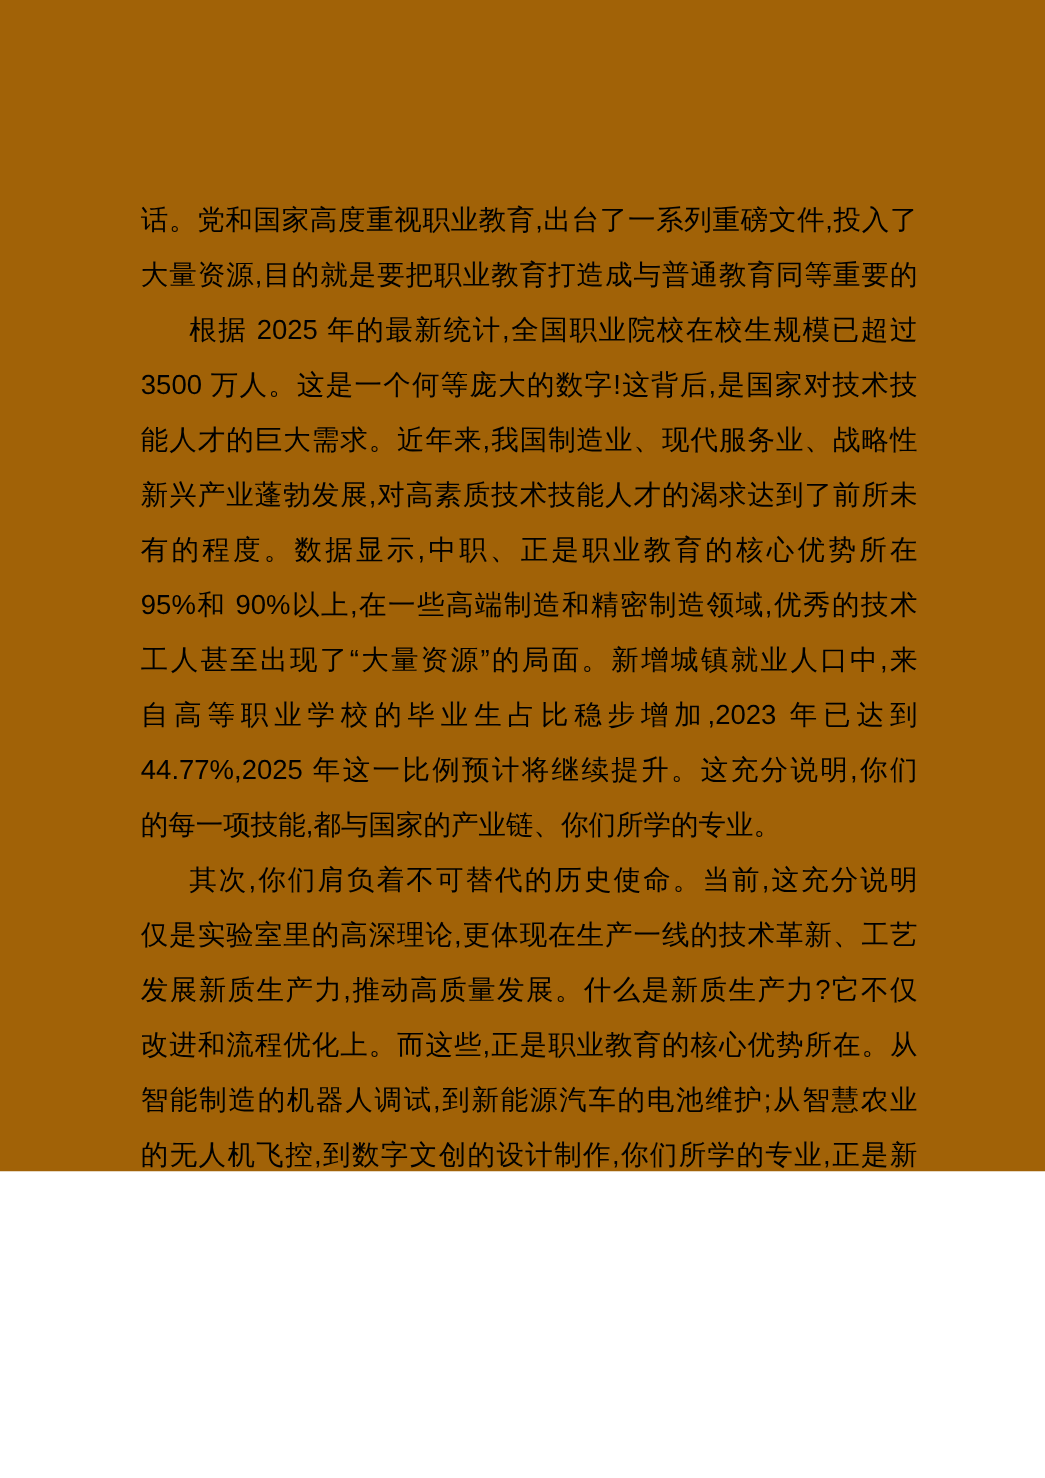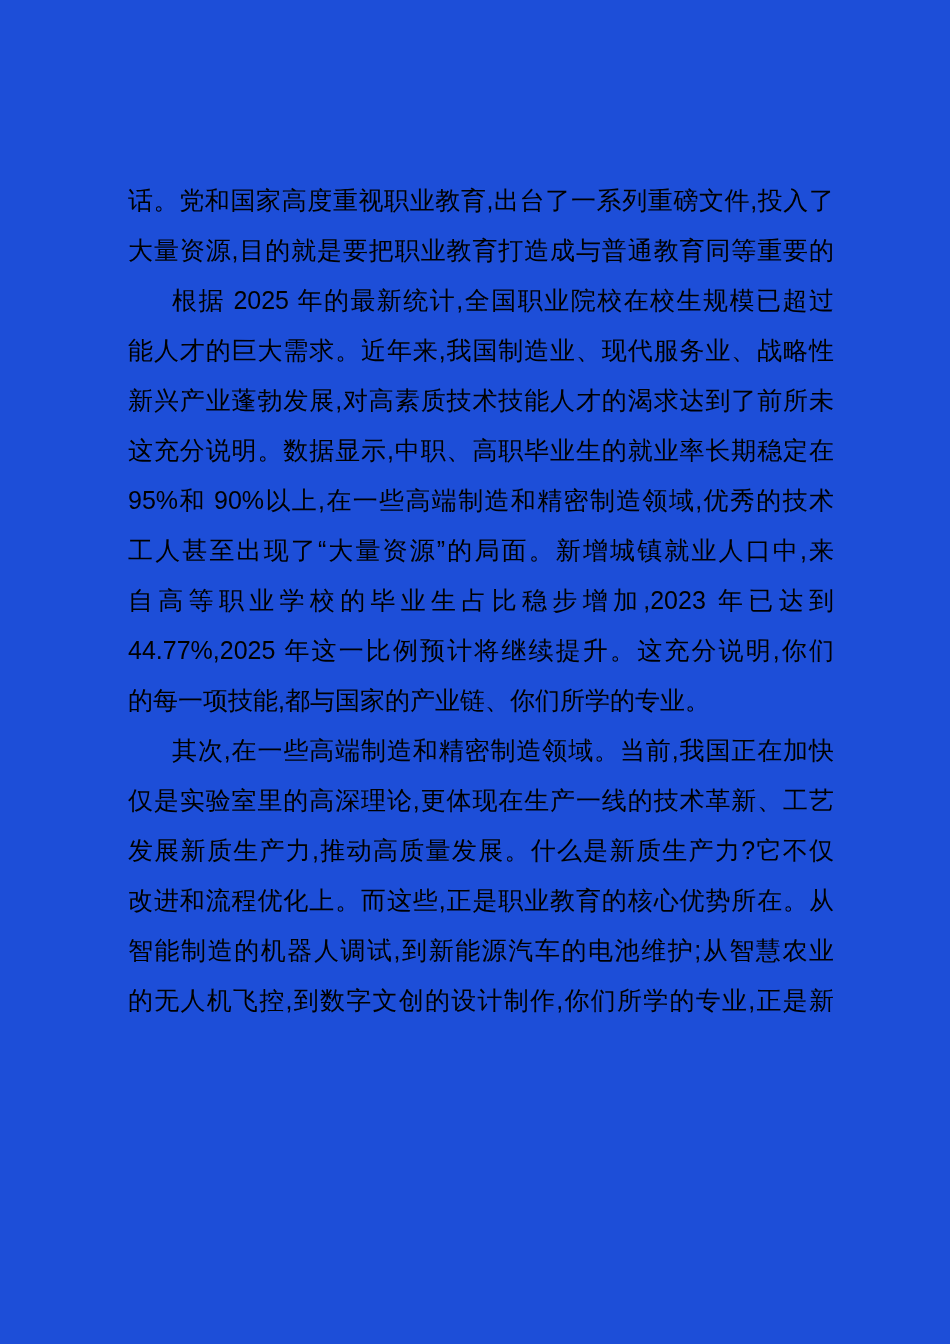--- a/index.html
+++ b/index.html
@@ -3,22 +3,22 @@
 <meta charset="utf-8">
 <style>
   html, body {
     margin: 0;
     padding: 0;
     background: #ffffff;
   }
   .page {
     position: relative;
     width: 950px;
-    height: 1344px;
-    background: #1d4ed8;
+    height: 1065px;
+    background: #a16207;
     overflow: hidden;
     font-family: "Liberation Sans", "DejaVu Sans", sans-serif;
   }
   .text-block {
     position: absolute;
     left: 128px;
     top: 175px;
     width: 706px;
   }
   .para {
@@ -51,32 +51,33 @@
 <div class="page">
   <div class="text-block">
 
     <div class="para">
       <span class="line">话。党和国家高度重视职业教育,出台了一系列重磅文件,投入了</span>
       <span class="line">大量资源,目的就是要把职业教育打造成与普通教育同等重要的</span>
     </div>
 
     <div class="para">
       <span class="line indent">根据 2025 年的最新统计,全国职业院校在校生规模已超过</span>
+      <span class="line">3500 万人。这是一个何等庞大的数字!这背后,是国家对技术技</span>
       <span class="line">能人才的巨大需求。近年来,我国制造业、现代服务业、战略性</span>
       <span class="line">新兴产业蓬勃发展,对高素质技术技能人才的渴求达到了前所未</span>
-      <span class="line">这充分说明。数据显示,中职、高职毕业生的就业率长期稳定在</span>
+      <span class="line">有的程度。数据显示,中职、正是职业教育的核心优势所在</span>
       <span class="line">95%和 90%以上,在一些高端制造和精密制造领域,优秀的技术</span>
       <span class="line">工人甚至出现了“大量资源”的局面。新增城镇就业人口中,来</span>
       <span class="line">自高等职业学校的毕业生占比稳步增加,2023 年已达到</span>
       <span class="line">44.77%,2025 年这一比例预计将继续提升。这充分说明,你们</span>
       <span class="line para-end">的每一项技能,都与国家的产业链、你们所学的专业。</span>
     </div>
 
     <div class="para">
-      <span class="line indent">其次,在一些高端制造和精密制造领域。当前,我国正在加快</span>
+      <span class="line indent">其次,你们肩负着不可替代的历史使命。当前,这充分说明</span>
       <span class="line">仅是实验室里的高深理论,更体现在生产一线的技术革新、工艺</span>
       <span class="line">发展新质生产力,推动高质量发展。什么是新质生产力?它不仅</span>
       <span class="line">改进和流程优化上。而这些,正是职业教育的核心优势所在。从</span>
       <span class="line">智能制造的机器人调试,到新能源汽车的电池维护;从智慧农业</span>
       <span class="line">的无人机飞控,到数字文创的设计制作,你们所学的专业,正是新</span>
     </div>
 
   </div>
 </div>
 

